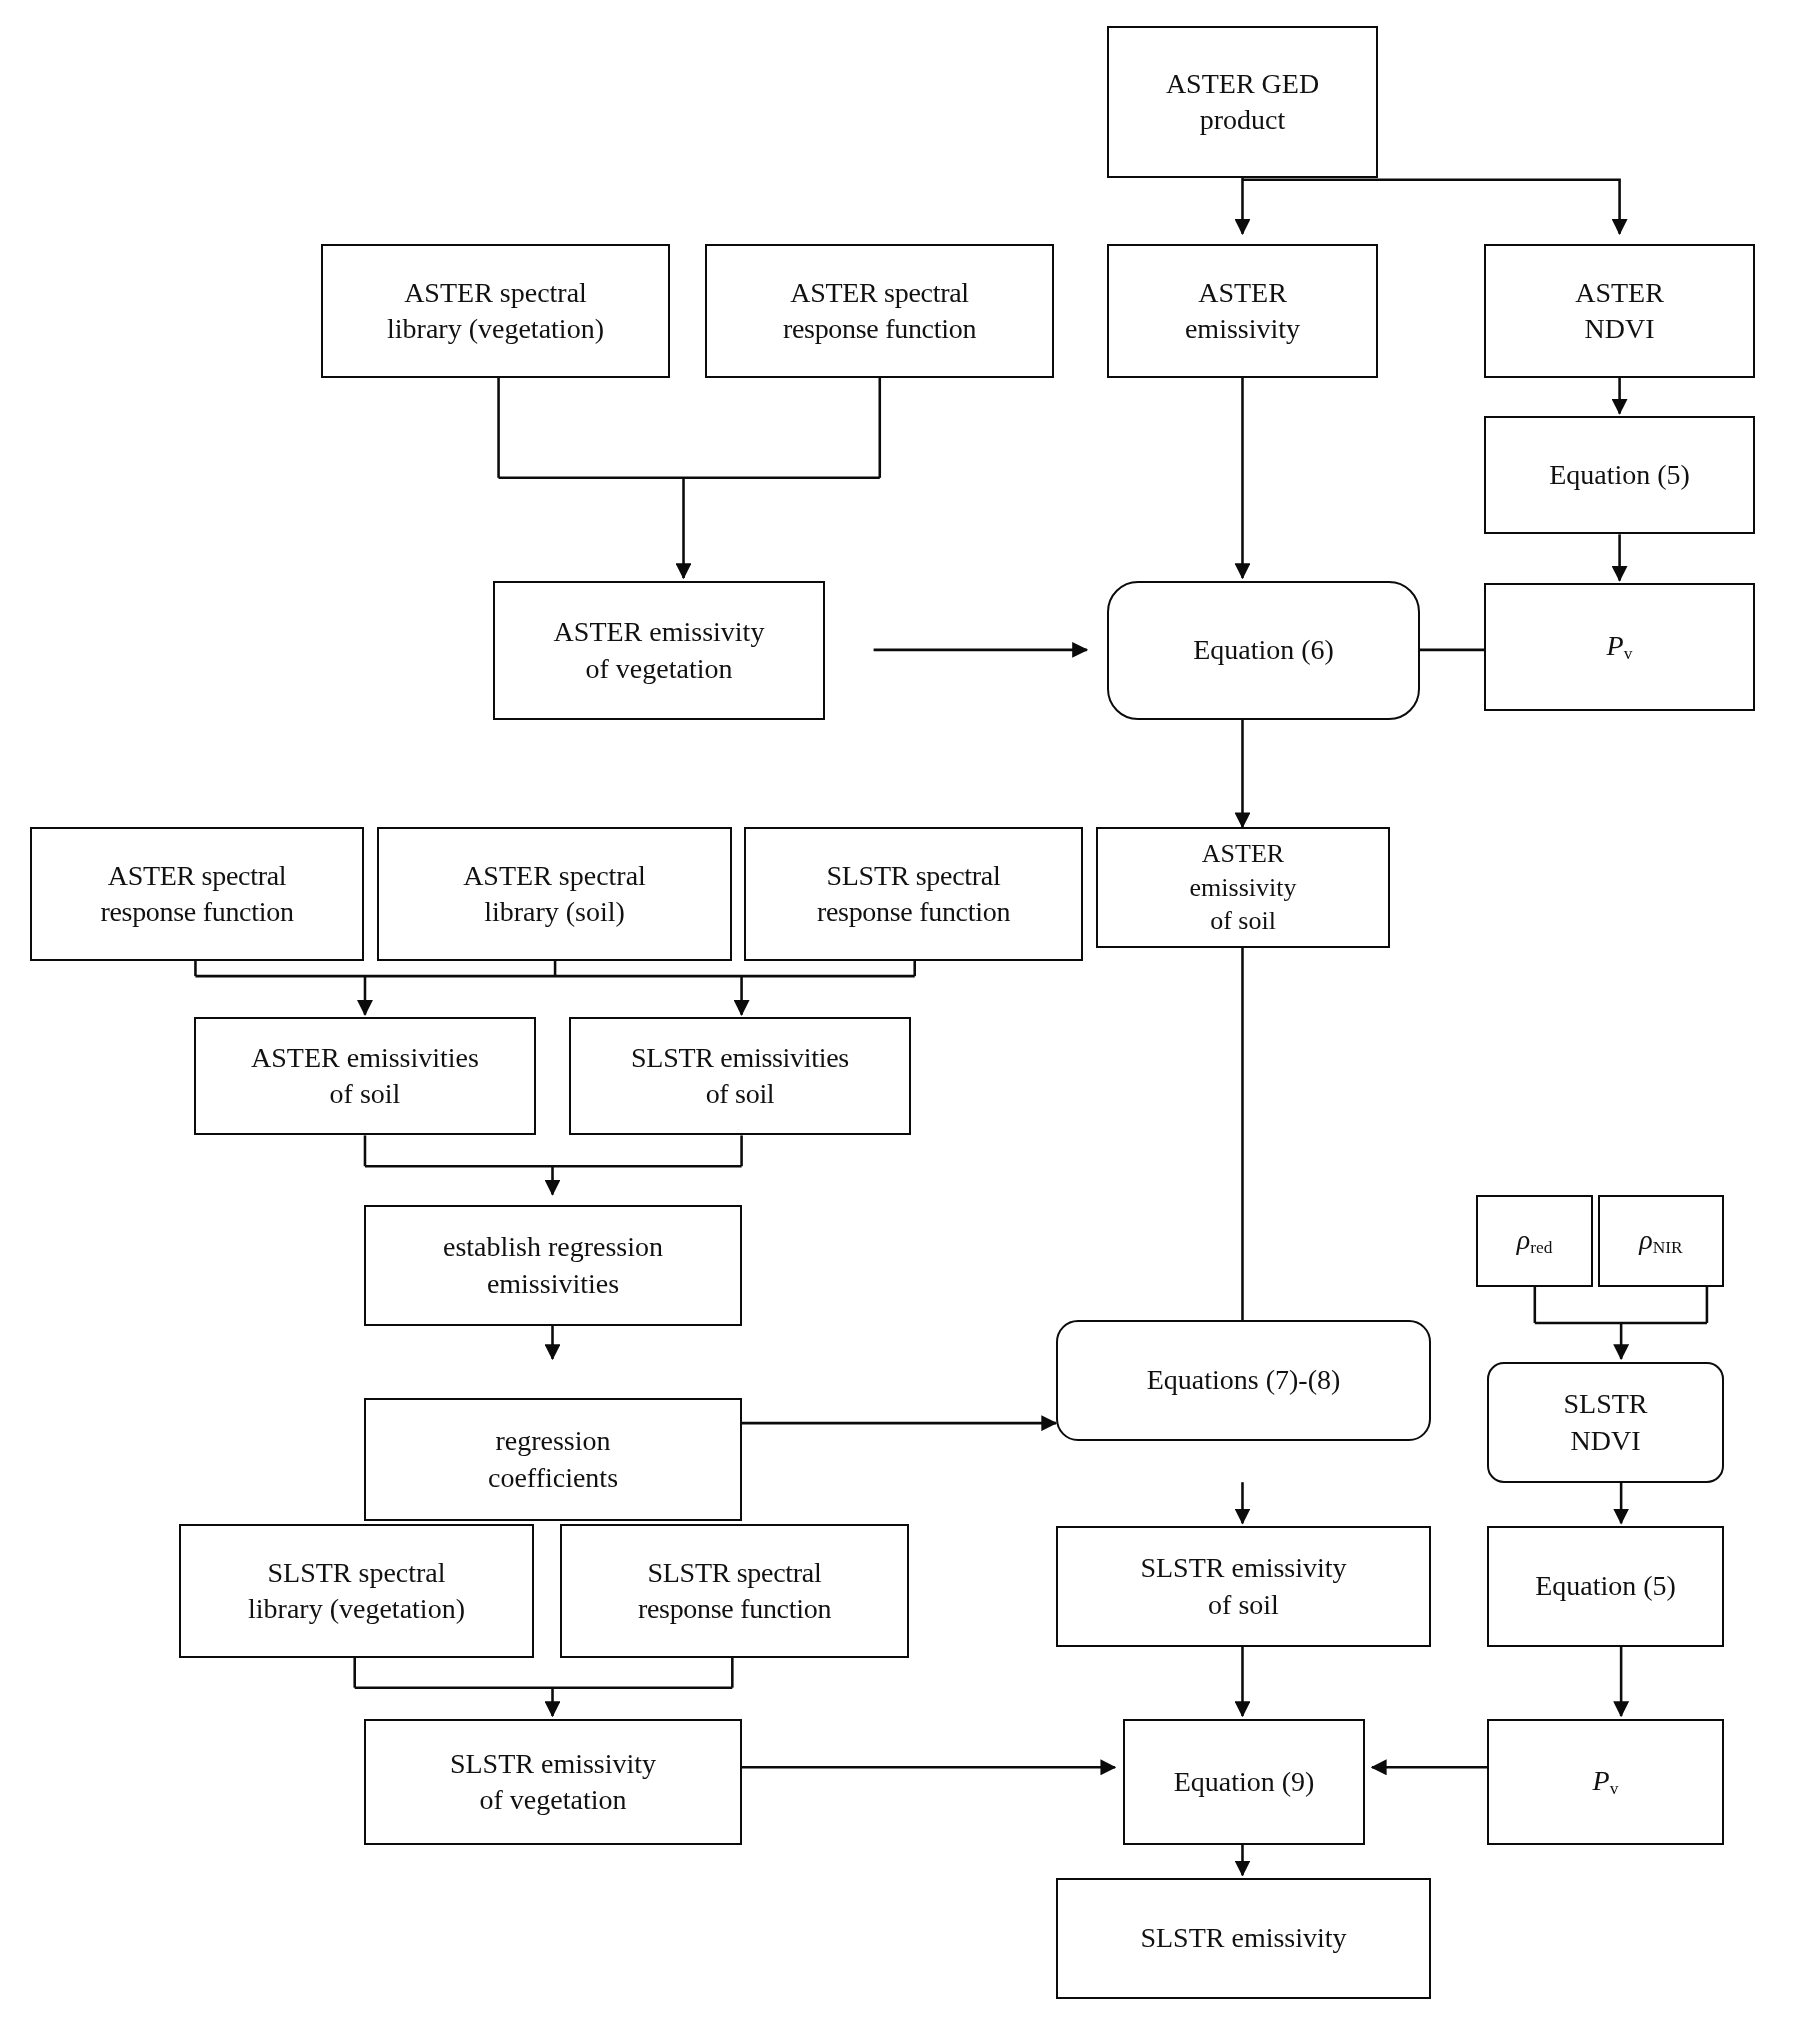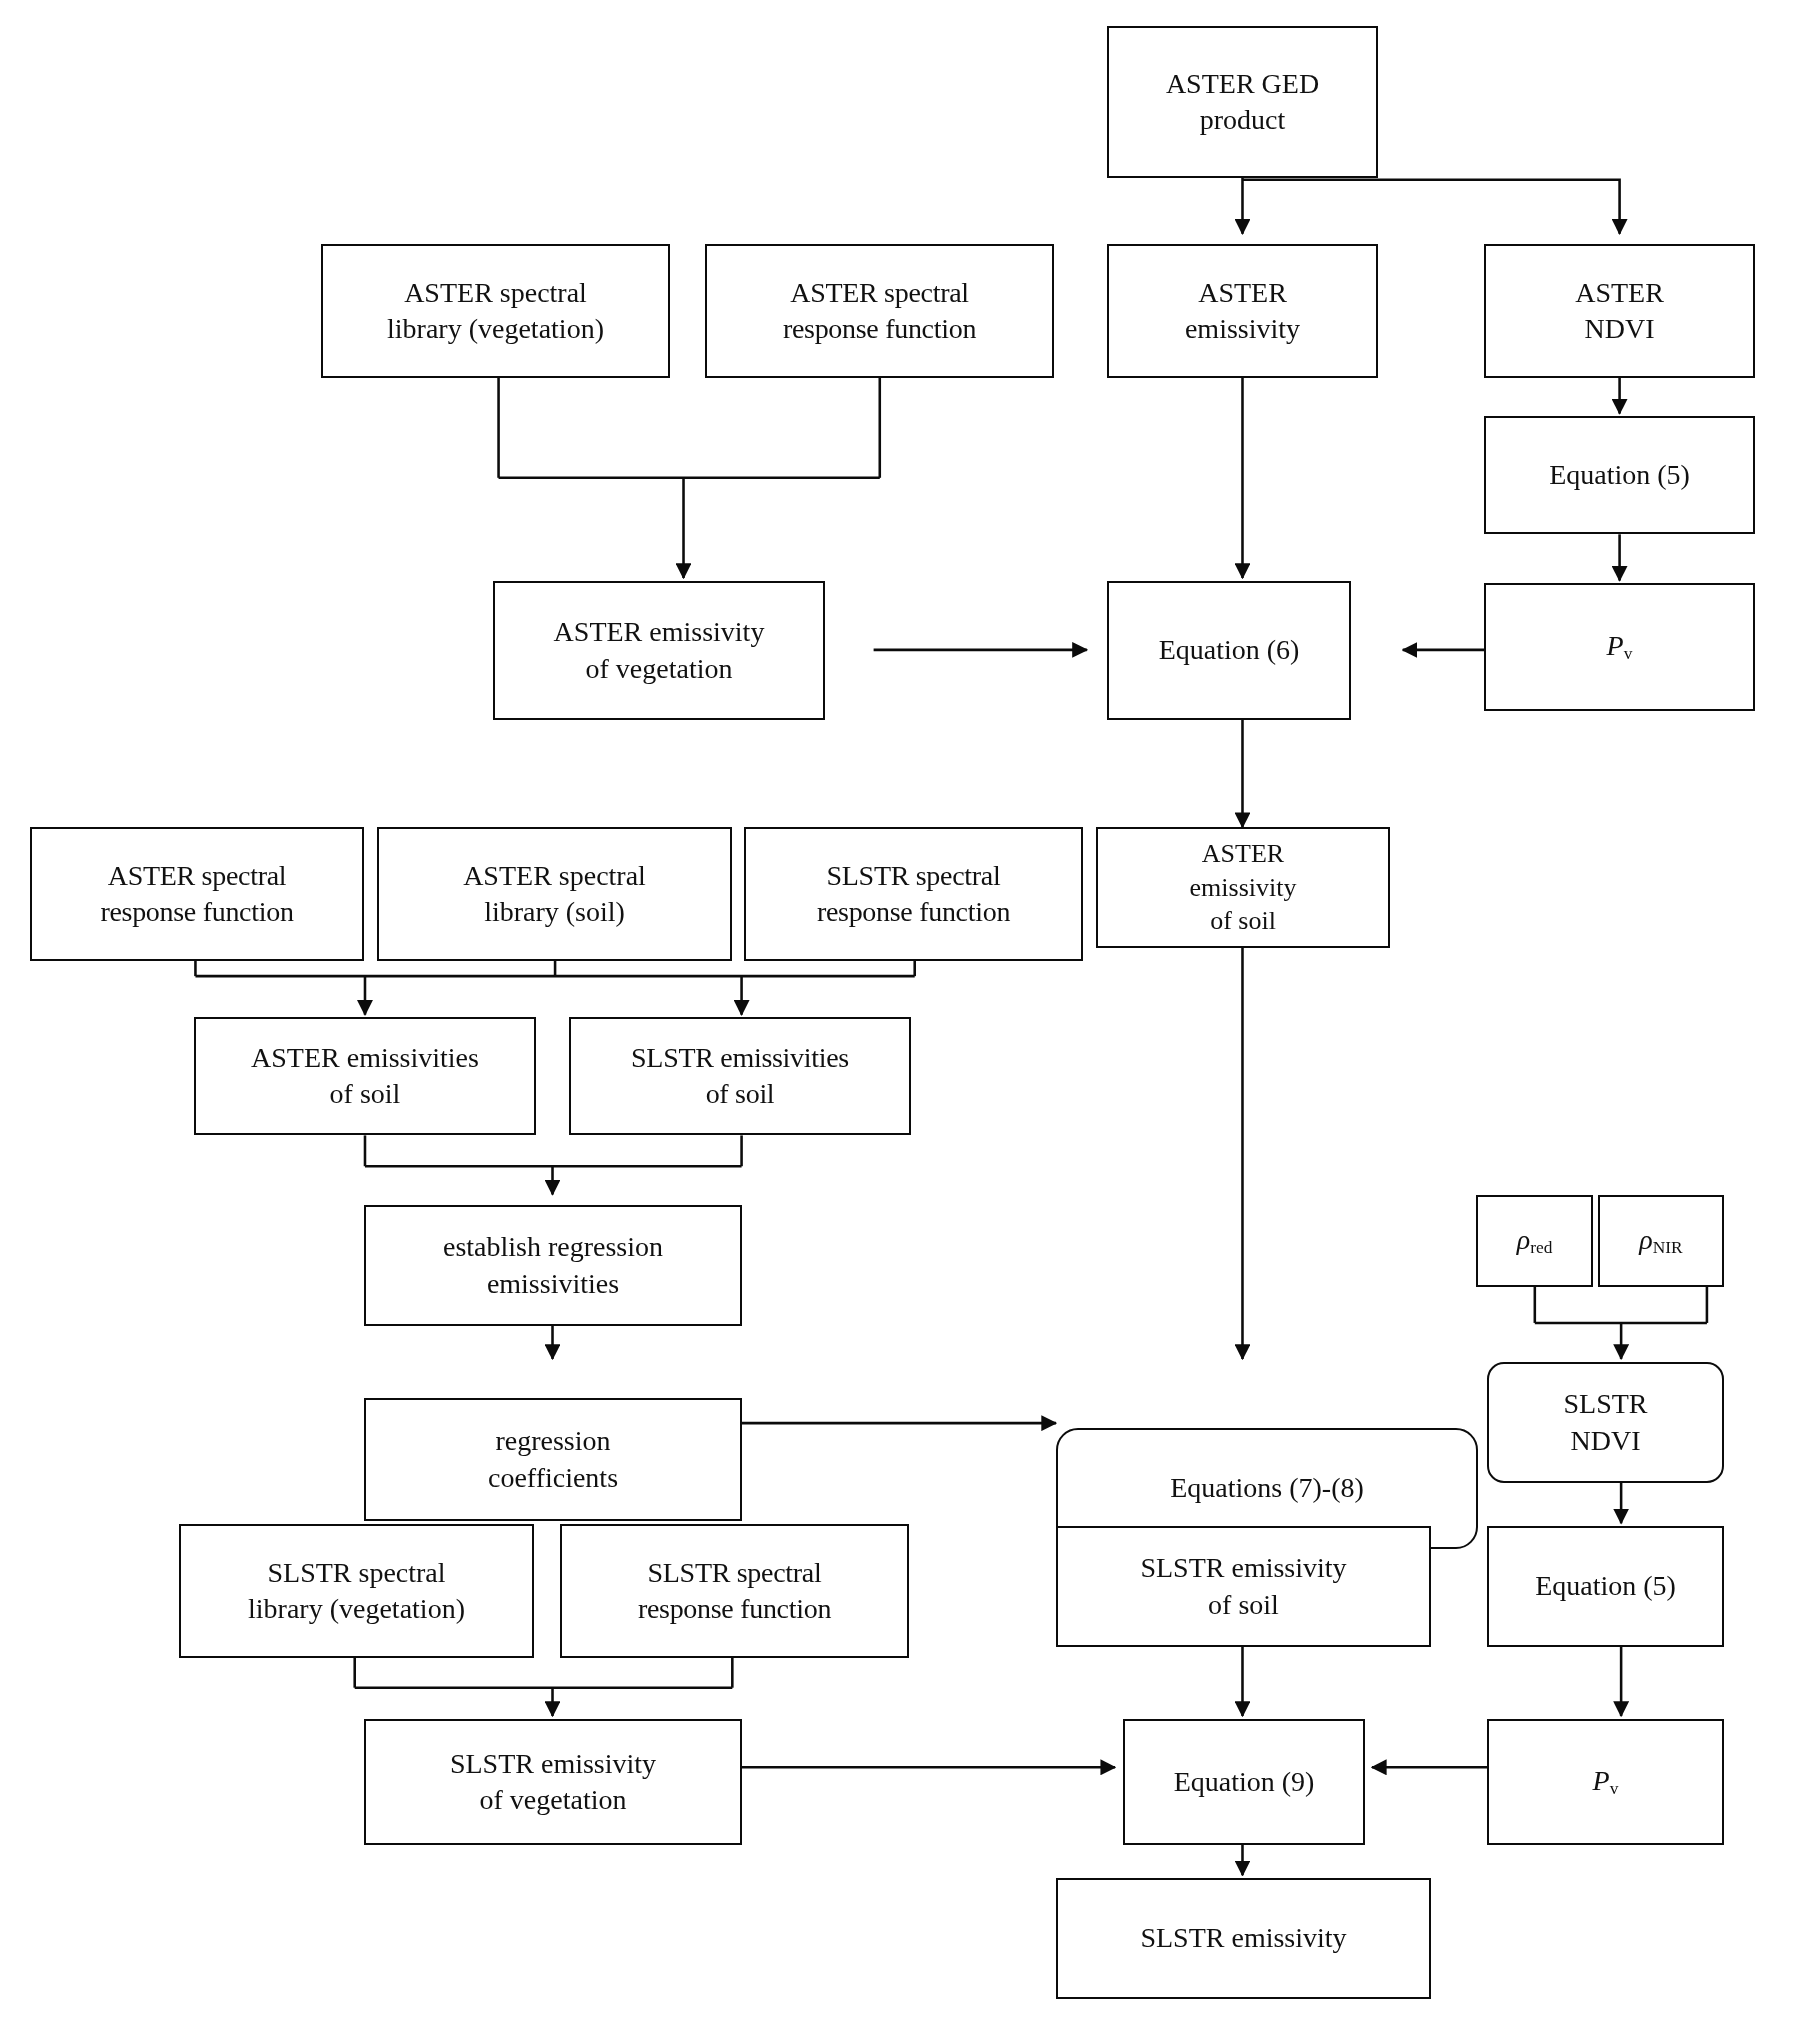--- a/index.html
+++ b/index.html
@@ -169,21 +169,21 @@
     <span class="lbl"><i class="mathit">P</i><sub>v</sub></span>
   </div>
 
   <div class="node" style="left:493px; top:581px; width:332px; height:139px;">
     <span class="lbl">
       <span class="l2">ASTER emissivity</span>
       <span class="l2">of vegetation</span>
     </span>
   </div>
 
-  <div class="node" style="left:1107px; top:581px; width:244px; height:139px;">
+  <div class="node" style="left:1107px; top:581px; width:313px; height:139px;border-radius:31px;">
     <span class="lbl">Equation (6)</span>
   </div>
 
   <div class="node tight" style="left:30px; top:827px; width:334px; height:134px;">
     <span class="lbl">
       <span class="l2">ASTER spectral</span>
       <span class="l2">response function</span>
     </span>
   </div>
 
@@ -238,21 +238,21 @@
   </div>
 
   <div class="node" style="left:1476px; top:1195px; width:117px; height:92px;">
     <span class="lbl"><i class="mathit">ρ</i><sub>red</sub></span>
   </div>
 
   <div class="node" style="left:1598px; top:1195px; width:126px; height:92px;">
     <span class="lbl"><i class="mathit">ρ</i><sub>NIR</sub></span>
   </div>
 
-  <div class="node" style="left:1056px; top:1428px; width:422px; height:121px;border-radius:22px;">
+  <div class="node" style="left:1056px; top:1320px; width:375px; height:121px;border-radius:22px;">
     <span class="lbl">Equations (7)-(8)</span>
   </div>
 
   <div class="node" style="left:1487px; top:1362px; width:237px; height:121px;border-radius:17px;">
     <span class="lbl">
       <span class="l2">SLSTR</span>
       <span class="l2">NDVI</span>
     </span>
   </div>
 

